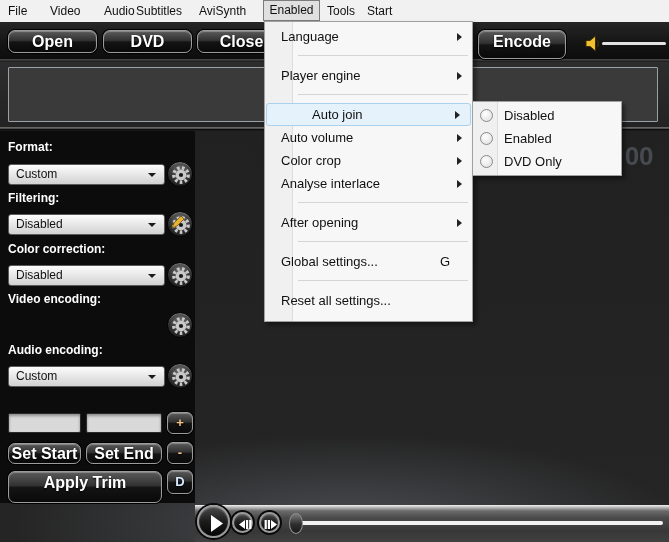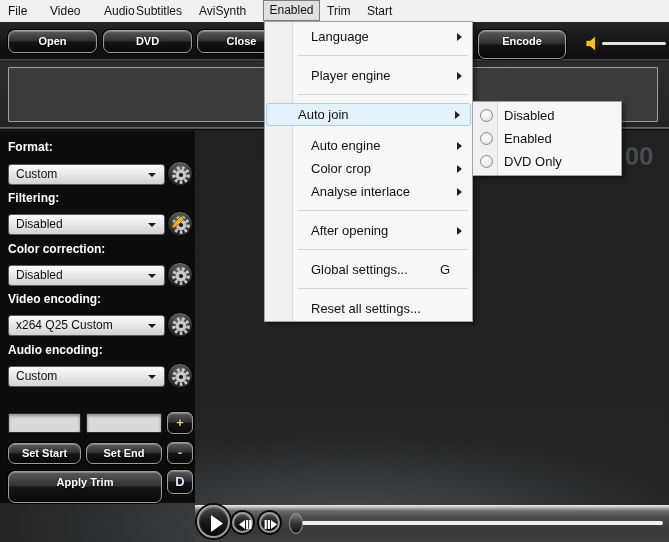--- a/index.html
+++ b/index.html
@@ -37,21 +37,21 @@
     background:#3a3a3a; border:1px solid #9aa0a8; border-radius:1px;
   }
   .hdivider { position:absolute; left:0; top:127px; width:669px; height:4px;
     background:linear-gradient(180deg,#666 0%,#666 30%,#0a0a0a 60%,#222 100%); }
 
   
   .gbtn {
     position:absolute; border:1px solid #9c9c9c; border-radius:7px;
     background:linear-gradient(180deg,#5a5a5a 0%,#323232 45%,#141414 52%,#090909 100%);
     box-shadow:inset 0 1px 1px rgba(255,255,255,.3), 0 0 0 1px #000;
-    color:#fff; font-weight:bold; font-size:11px; text-align:center;
+    color:#fff; font-weight:bold; font-size:16px; text-align:center;
     text-shadow:0 1px 2px #000; cursor:pointer;
   }
   .gbtn.small { font-size:13px; border-radius:6px; }
 
   
   .vol-line { position:absolute; left:602px; top:42px; width:64px; height:3px;
     background:#e3e3e3; border-radius:2px; }
 
   
   .clock {
@@ -117,32 +117,32 @@
 
   
   .menu-panel {
     position:absolute; left:264px; top:21px; width:209px; height:301px;
     background:#f7f7f7; border:1px solid #a0a0a0;
     box-shadow:3px 3px 4px rgba(0,0,0,.4); z-index:20; padding-top:3px;
   }
   .menu-gutter { position:absolute; left:0; top:0; bottom:0; width:28px;
     background:#f0f0f0; border-right:1px solid #dcdcdc; }
   .mi {
-    position:relative; height:23px; line-height:23px; padding-left:46px;
+    position:relative; height:23px; line-height:23px; padding-left:16px;
     font-size:13px; color:#111; cursor:pointer;
   }
   .mi .arrow {
     position:absolute; right:10px; top:8px; width:0; height:0;
     border-top:4px solid transparent; border-bottom:4px solid transparent;
     border-left:5px solid #222;
   }
   .mi .shortcut { position:absolute; right:22px; top:0; font-size:13px; color:#111; }
   .mi.hl {
-    margin:8px 1px; background:#e6f2fb; border:1px solid #a9d1ee; border-radius:3px;
-    height:23px; line-height:21px; padding-left:31px;
+    margin:0 1px; background:#e6f2fb; border:1px solid #a9d1ee; border-radius:3px;
+    height:23px; line-height:21px; padding-left:45px;
   }
   .mi.hl .arrow { top:7px; }
   .msep { border-top:1px solid #d5d5d5; margin:7px 4px 8px 33px; height:0; }
 
   
   .submenu {
     position:absolute; left:472px; top:101px; width:150px; height:75px;
     background:#f7f7f7; border:1px solid #a0a0a0;
     box-shadow:3px 3px 4px rgba(0,0,0,.4); z-index:21; padding-top:2px;
   }
@@ -163,21 +163,21 @@
 
 <div id="app">
 
   <div class="menubar">
     <div class="mb-item" style="left:4px;">File</div>
     <div class="mb-item" style="left:38px;margin-left:8px;">Video</div>
     <div class="mb-item" style="left:100px;">Audio</div>
     <div class="mb-item" style="left:132px;">Subtitles</div>
     <div class="mb-item" style="left:195px;">AviSynth</div>
     <div class="mb-item active" style="left:263px; width:57px;">Enabled</div>
-    <div class="mb-item" style="left:323px;">Trim</div>
+    <div class="mb-item" style="left:323px;">Tools</div>
     <div class="mb-item" style="left:363px;">Start</div>
   </div>
 
   <div class="toolbar"></div>
   <div class="toolbar-bevel"></div>
   <div class="filearea"></div>
   <div class="filebox"></div>
   <div class="hdivider"></div>
 
   <div class="gbtn" style="left:8px; top:30px; width:89px; height:23px; line-height:21px;">Open</div>
@@ -233,24 +233,20 @@
     </div>
     <div class="gearbtn" style="top:131px;">
       <svg width="20" height="20" viewBox="0 0 20 20">
         <circle cx="10" cy="10" r="7.2" fill="none" stroke="#c9c9c9" stroke-width="3.4" stroke-dasharray="2.6 2.35"></circle>
         <circle cx="10" cy="10" r="5.4" fill="#c9c9c9"></circle>
         <circle cx="10" cy="10" r="2.1" fill="#161616"></circle>
       </svg>
     </div>
 
     <div class="lp-label" style="top:161px;">Video encoding:</div>
-    <div class="combo" style="top:184px;">
-      <span>x264 Q25 Custom</span>
-      <span class="carrow"></span>
-    </div>
     <div class="gearbtn" style="top:181px;">
       <svg width="20" height="20" viewBox="0 0 20 20">
         <circle cx="10" cy="10" r="7.2" fill="none" stroke="#c9c9c9" stroke-width="3.4" stroke-dasharray="2.6 2.35"></circle>
         <circle cx="10" cy="10" r="5.4" fill="#c9c9c9"></circle>
         <circle cx="10" cy="10" r="2.1" fill="#161616"></circle>
       </svg>
     </div>
 
     <div class="lp-label" style="top:212px;">Audio encoding:</div>
     <div class="combo" style="top:235px;">
@@ -315,21 +311,21 @@
       <span>Player engine</span>
       <span class="arrow"></span>
     </div>
     <div class="msep"></div>
 
     <div class="mi hl">
       <span>Auto join</span>
       <span class="arrow"></span>
     </div>
     <div class="mi">
-      <span>Auto engine</span>
+      <span>Auto volume</span>
       <span class="arrow"></span>
     </div>
     <div class="mi">
       <span>Color crop</span>
       <span class="arrow"></span>
     </div>
     <div class="mi">
       <span>Analyse interlace</span>
       <span class="arrow"></span>
     </div>

